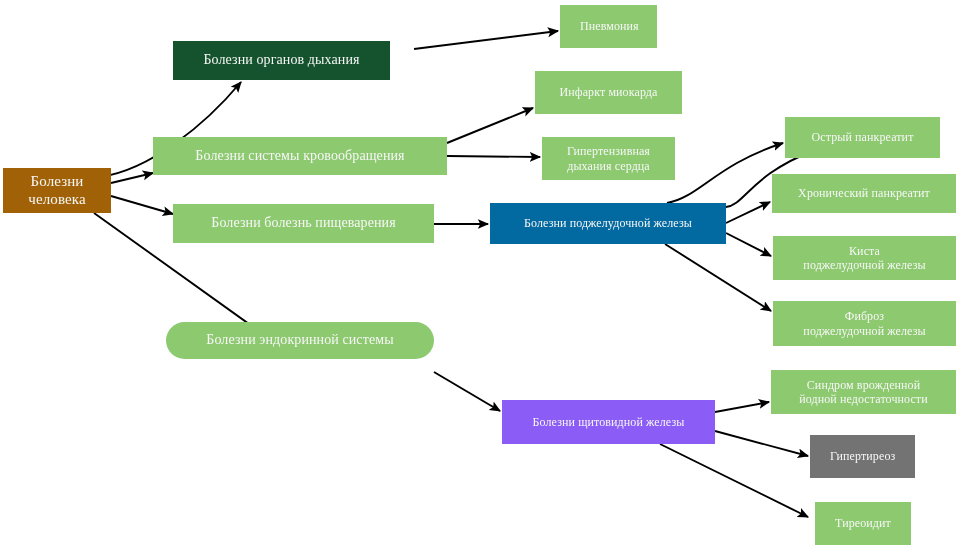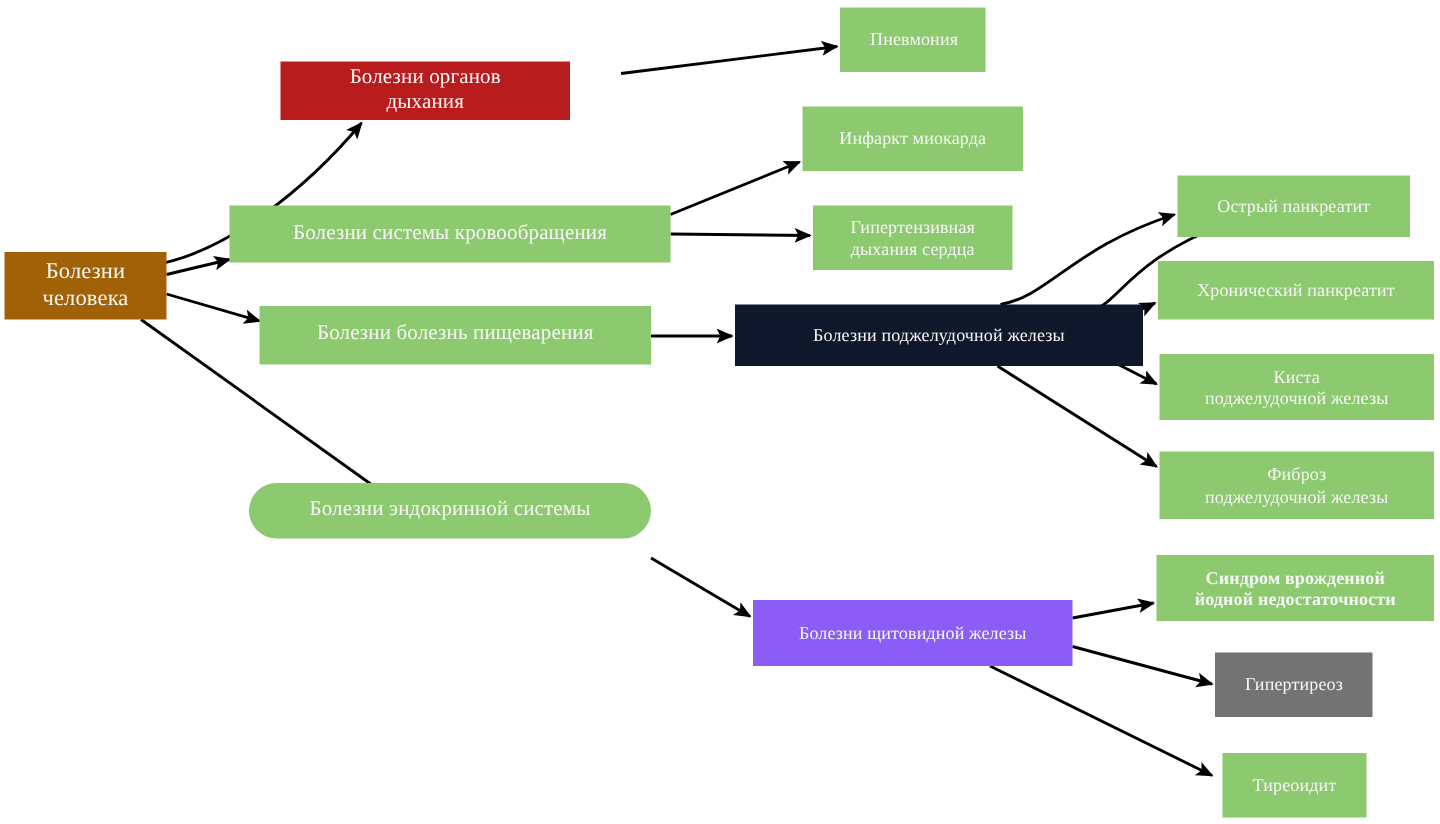--- a/index.html
+++ b/index.html
@@ -65,35 +65,35 @@
         <path d="M 434 372 L 500 411" fill="none" stroke="#000000" stroke-width="1.9" marker-end="url(#arrowhead)"></path>
         <path d="M 715 412 L 769 402" fill="none" stroke="#000000" stroke-width="1.9" marker-end="url(#arrowhead)"></path>
         <path d="M 715 431 L 808 456" fill="none" stroke="#000000" stroke-width="1.9" marker-end="url(#arrowhead)"></path>
         <path d="M 660 444 L 808 517" fill="none" stroke="#000000" stroke-width="1.9" marker-end="url(#arrowhead)"></path>
       </g>
   </svg>
 
   <div id="node-layer">
       <div class="node" style="left: 3px; top: 168px; width: 108px; height: 45px; background: #a16207; color: rgb(247, 247, 247); font-size: 15px;"><span>Болезни
 человека</span></div>
-      <div class="node" style="left: 187px; top: 41px; width: 193px; height: 39px; background: #b91c1c; color: rgb(247, 247, 247); font-size: 14px;"><span>Болезни органов дыхания</span></div>
+      <div class="node" style="left: 173px; top: 41px; width: 217px; height: 39px; background: #14532d; color: rgb(247, 247, 247); font-size: 14px;"><span>Болезни органов дыхания</span></div>
       <div class="node" style="left: 560px; top: 5px; width: 97px; height: 43px; background: rgb(140, 201, 111); color: rgb(247, 247, 247); font-size: 12px;"><span>Пневмония</span></div>
       <div class="node" style="left: 153px; top: 137px; width: 294px; height: 38px; background: rgb(140, 201, 111); color: rgb(247, 247, 247); font-size: 14px;"><span>Болезни системы кровообращения</span></div>
       <div class="node" style="left: 535px; top: 71px; width: 147px; height: 43px; background: rgb(140, 201, 111); color: rgb(247, 247, 247); font-size: 12px;"><span>Инфаркт миокарда</span></div>
       <div class="node" style="left: 542px; top: 137px; width: 133px; height: 43px; background: rgb(140, 201, 111); color: rgb(247, 247, 247); font-size: 12px;"><span>Гипертензивная
 дыхания сердца</span></div>
       <div class="node" style="left: 173px; top: 204px; width: 261px; height: 39px; background: rgb(140, 201, 111); color: rgb(247, 247, 247); font-size: 14px;"><span>Болезни болезнь пищеварения</span></div>
-      <div class="node" style="left: 490px; top: 203px; width: 272px; height: 41px; background: #0f172a; color: rgb(247, 247, 247); font-size: 12px;"><span>Болезни поджелудочной железы</span></div>
+      <div class="node" style="left: 490px; top: 203px; width: 236px; height: 41px; background: #0369a1; color: rgb(247, 247, 247); font-size: 12px;"><span>Болезни поджелудочной железы</span></div>
       <div class="node" style="left: 785px; top: 105px; width: 155px; height: 41px; background: rgb(140, 201, 111); color: rgb(247, 247, 247); font-size: 12px; margin-top: 12px;"><span>Острый панкреатит</span></div>
       <div class="node" style="left: 772px; top: 174px; width: 184px; height: 39px; background: rgb(140, 201, 111); color: rgb(247, 247, 247); font-size: 12px;"><span>Хронический панкреатит</span></div>
       <div class="node" style="left: 773px; top: 236px; width: 183px; height: 44px; background: rgb(140, 201, 111); color: rgb(247, 247, 247); font-size: 12px;"><span>Киста
 поджелудочной железы</span></div>
       <div class="node" style="left: 773px; top: 301px; width: 183px; height: 45px; background: rgb(140, 201, 111); color: rgb(247, 247, 247); font-size: 12px;"><span>Фиброз
 поджелудочной железы</span></div>
       <div class="node" style="left: 166px; top: 322px; width: 268px; height: 37px; background: rgb(140, 201, 111); color: rgb(247, 247, 247); font-size: 14px; border-radius: 19px;"><span>Болезни эндокринной системы</span></div>
       <div class="node" style="left: 502px; top: 400px; width: 213px; height: 44px; background: #8b5cf6; color: rgb(247, 247, 247); font-size: 12px;"><span>Болезни щитовидной железы</span></div>
-      <div class="node" style="left: 771px; top: 370px; width: 185px; height: 44px; background: rgb(140, 201, 111); color: rgb(247, 247, 247); font-size: 12px; font-weight: bold;"><span>Синдром врожденной
+      <div class="node" style="left: 771px; top: 370px; width: 185px; height: 44px; background: rgb(140, 201, 111); color: rgb(247, 247, 247); font-size: 12px;"><span>Синдром врожденной
 йодной недостаточности</span></div>
       <div class="node" style="left: 810px; top: 435px; width: 105px; height: 43px; background: #737373; color: rgb(247, 247, 247); font-size: 12px;"><span>Гипертиреоз</span></div>
       <div class="node" style="left: 815px; top: 502px; width: 96px; height: 43px; background: rgb(140, 201, 111); color: rgb(247, 247, 247); font-size: 12px;"><span>Тиреоидит</span></div>
     </div>
 
 </div>
 
 </body></html>

